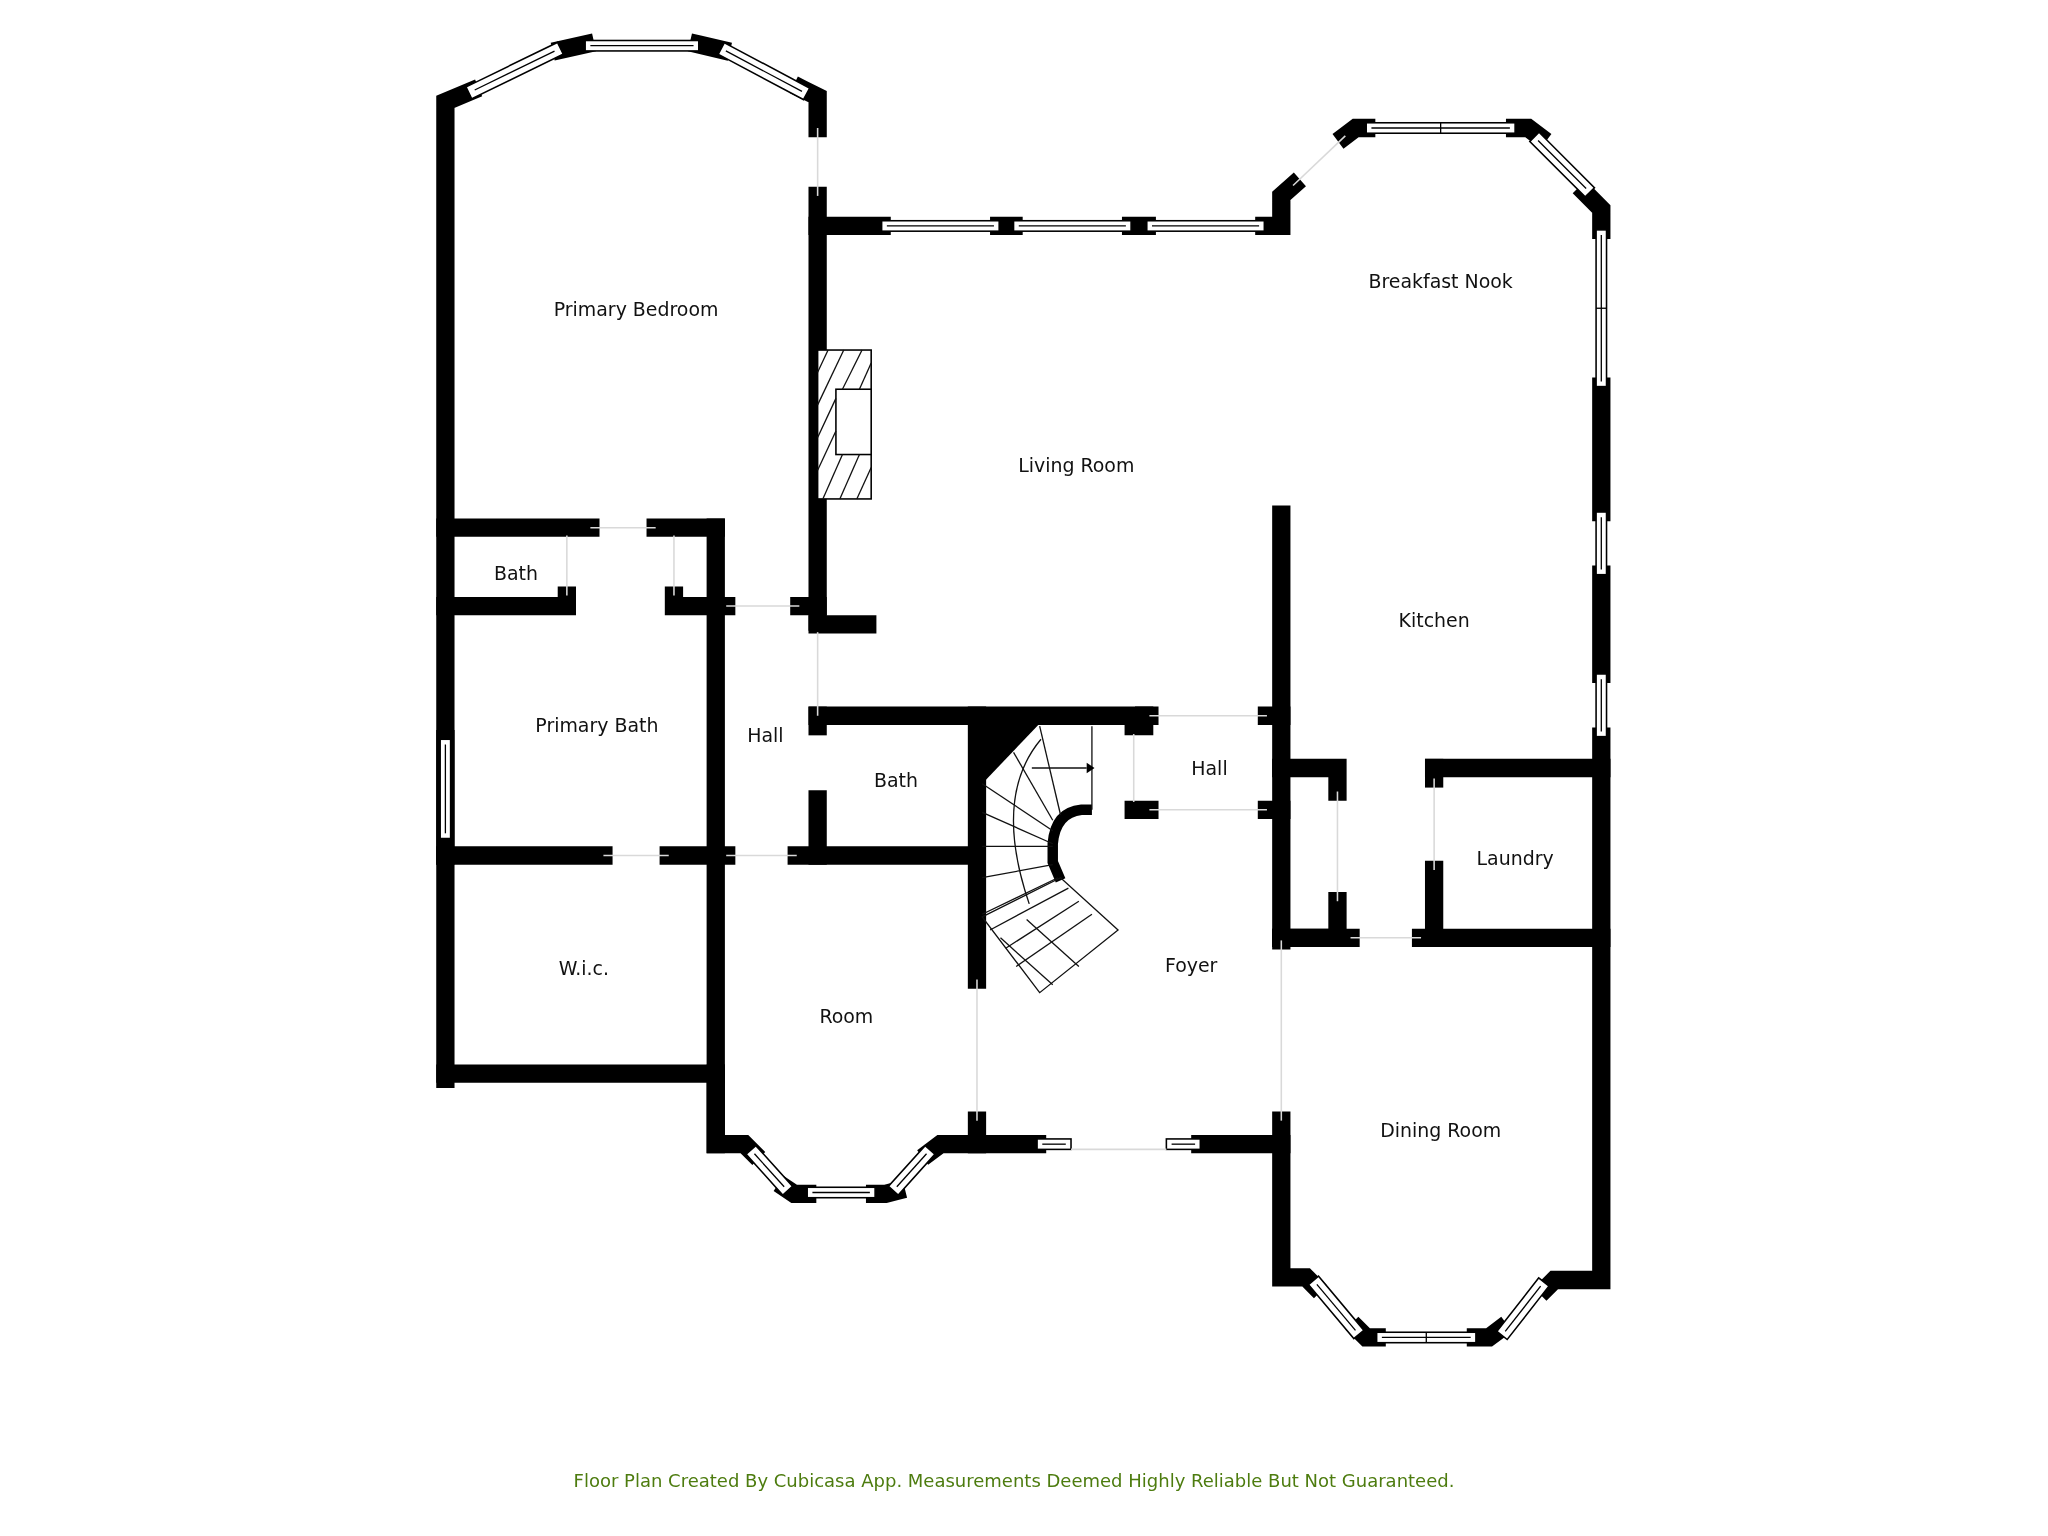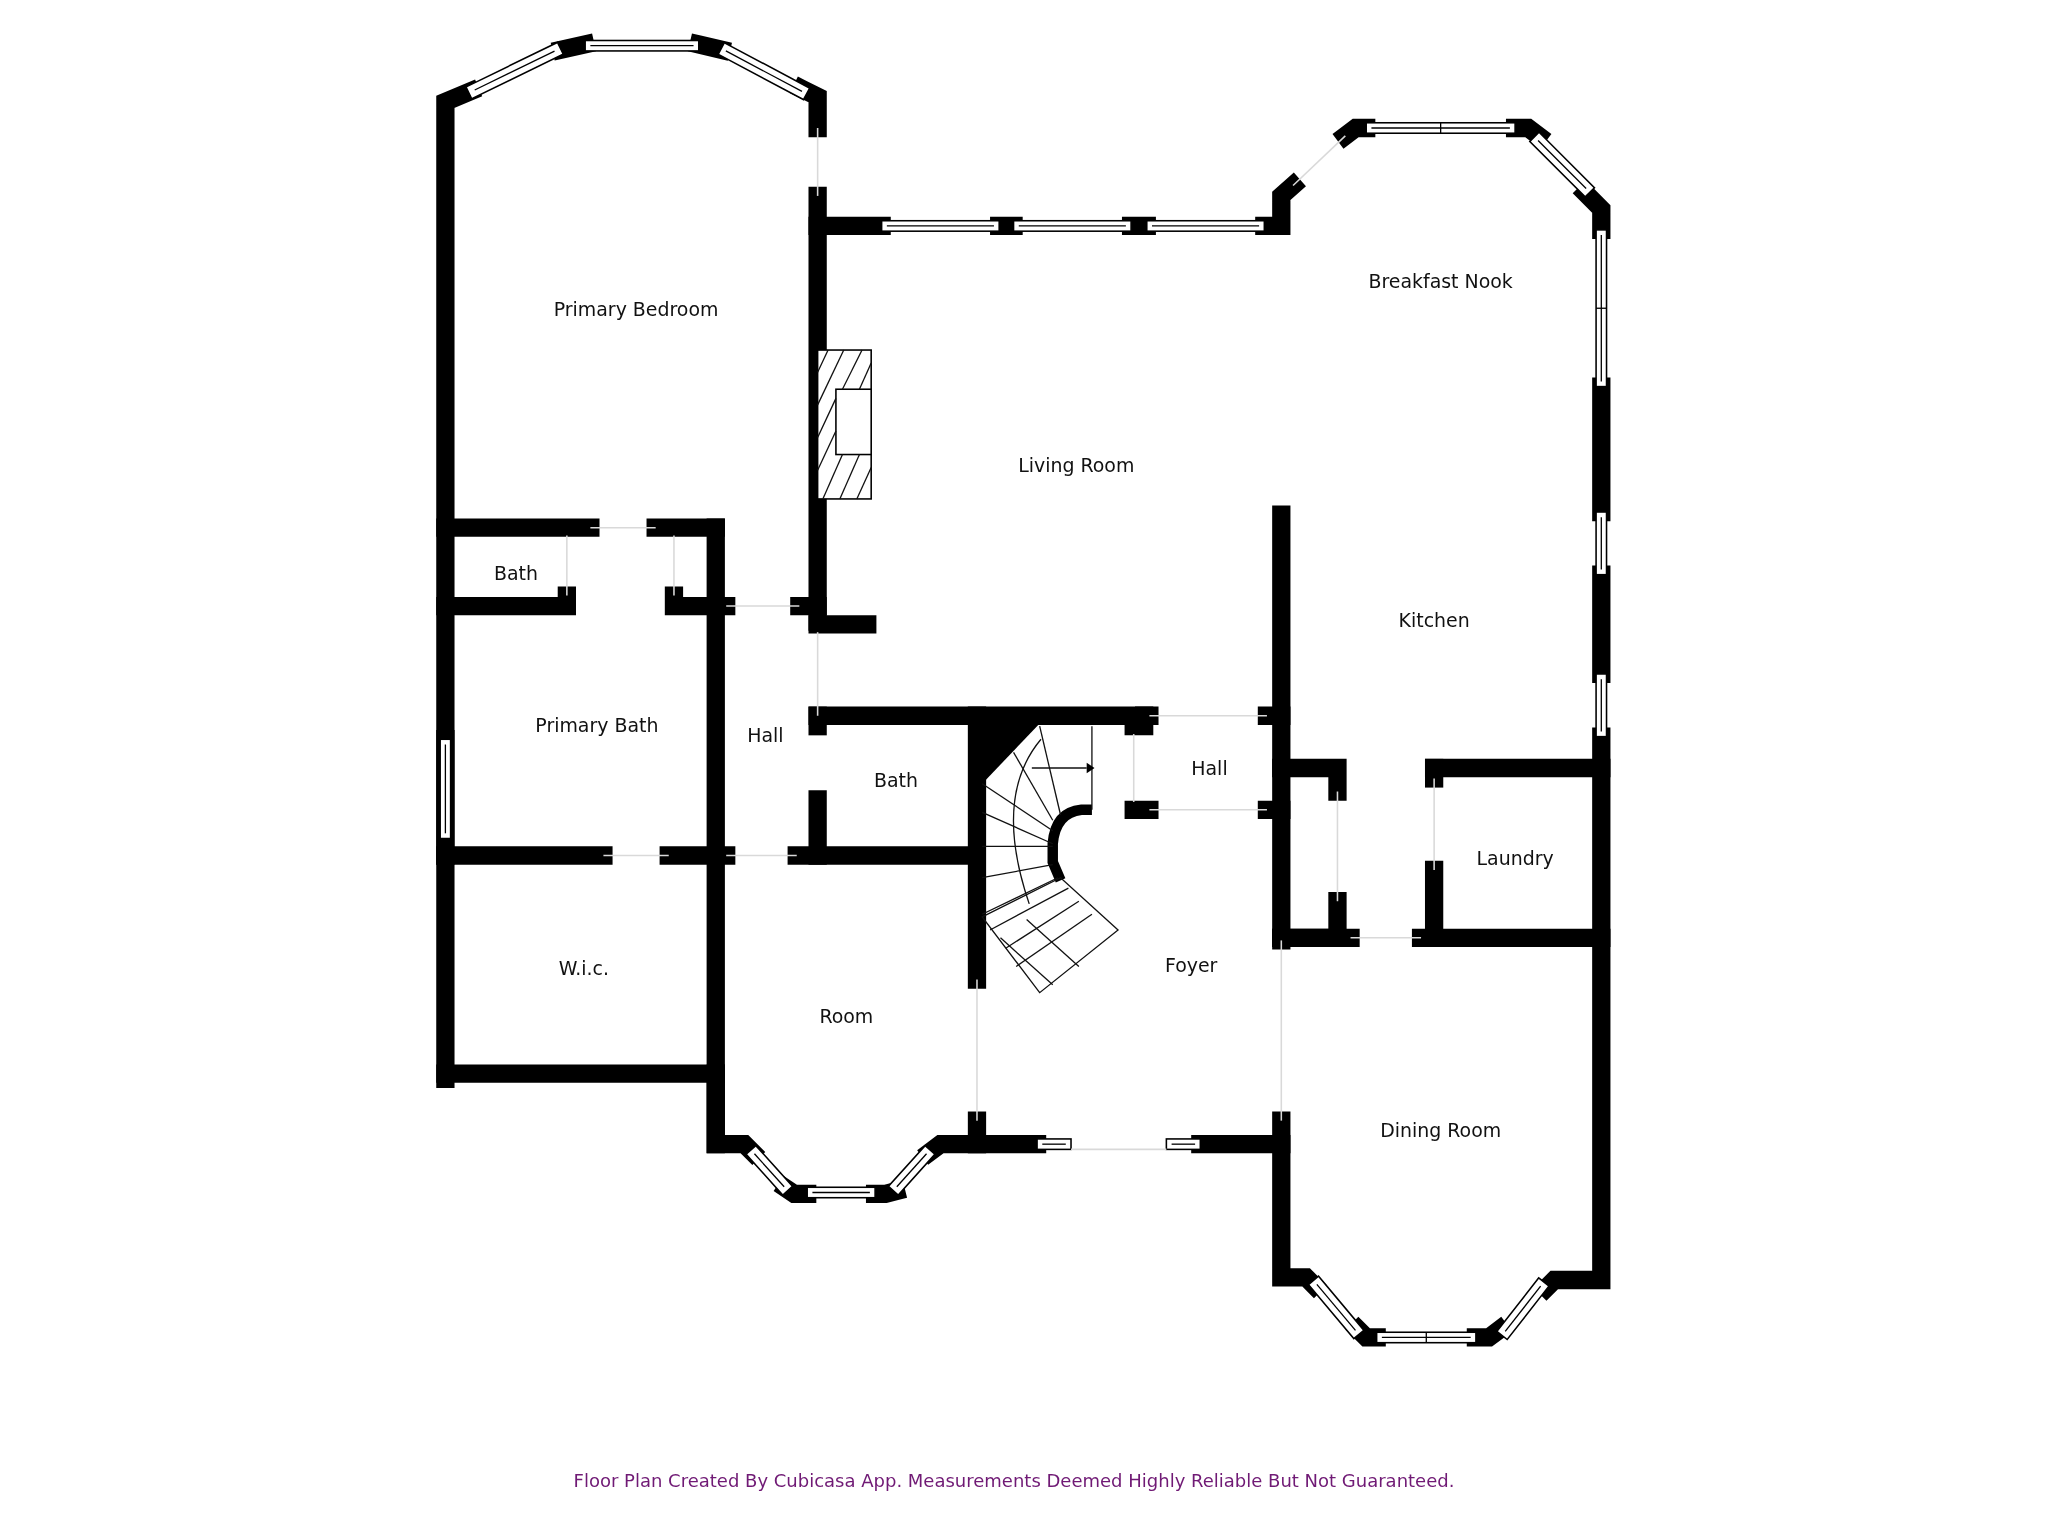--- a/index.html
+++ b/index.html
@@ -7,21 +7,21 @@
   #plan { position: absolute; left: 0; top: 0; width: 2048px; height: 1536px; }
   .wall { fill: #000000; }
   .wline { stroke: #000000; stroke-width: 14; fill: none; stroke-linecap: square; stroke-linejoin: miter; }
   .win { fill: #ffffff; stroke: #000000; stroke-width: 1.2; }
   .winl { stroke: #000000; stroke-width: 1; }
   .door { stroke: #d9d9d9; stroke-width: 1.2; fill: none; }
   .label { font-family: "DejaVu Sans", sans-serif; font-size: 14.5px; fill: #111111; text-anchor: middle; dominant-baseline: middle; }
   .stair { stroke: #111111; stroke-width: 1; fill: none; }
   .hatch { stroke: #111111; stroke-width: 1; fill: none; }
   #footer { position: absolute; left: 0; width: 2028px; top: 1470px; text-align: center;
-            font-family: "DejaVu Sans", sans-serif; font-size: 18px; color: #701a75; }
+            font-family: "DejaVu Sans", sans-serif; font-size: 18px; color: #4d7c0f; }
 </style>
 </head>
 <body>
 
 <svg id="plan" viewBox="0 0 1568 1176" preserveAspectRatio="none" xmlns="http://www.w3.org/2000/svg">
 
   <g>
 
     <path class="wline" d="M341,826 L341,78 L360,70"></path>
     <path class="wline" d="M430,38 L448,34"></path>

